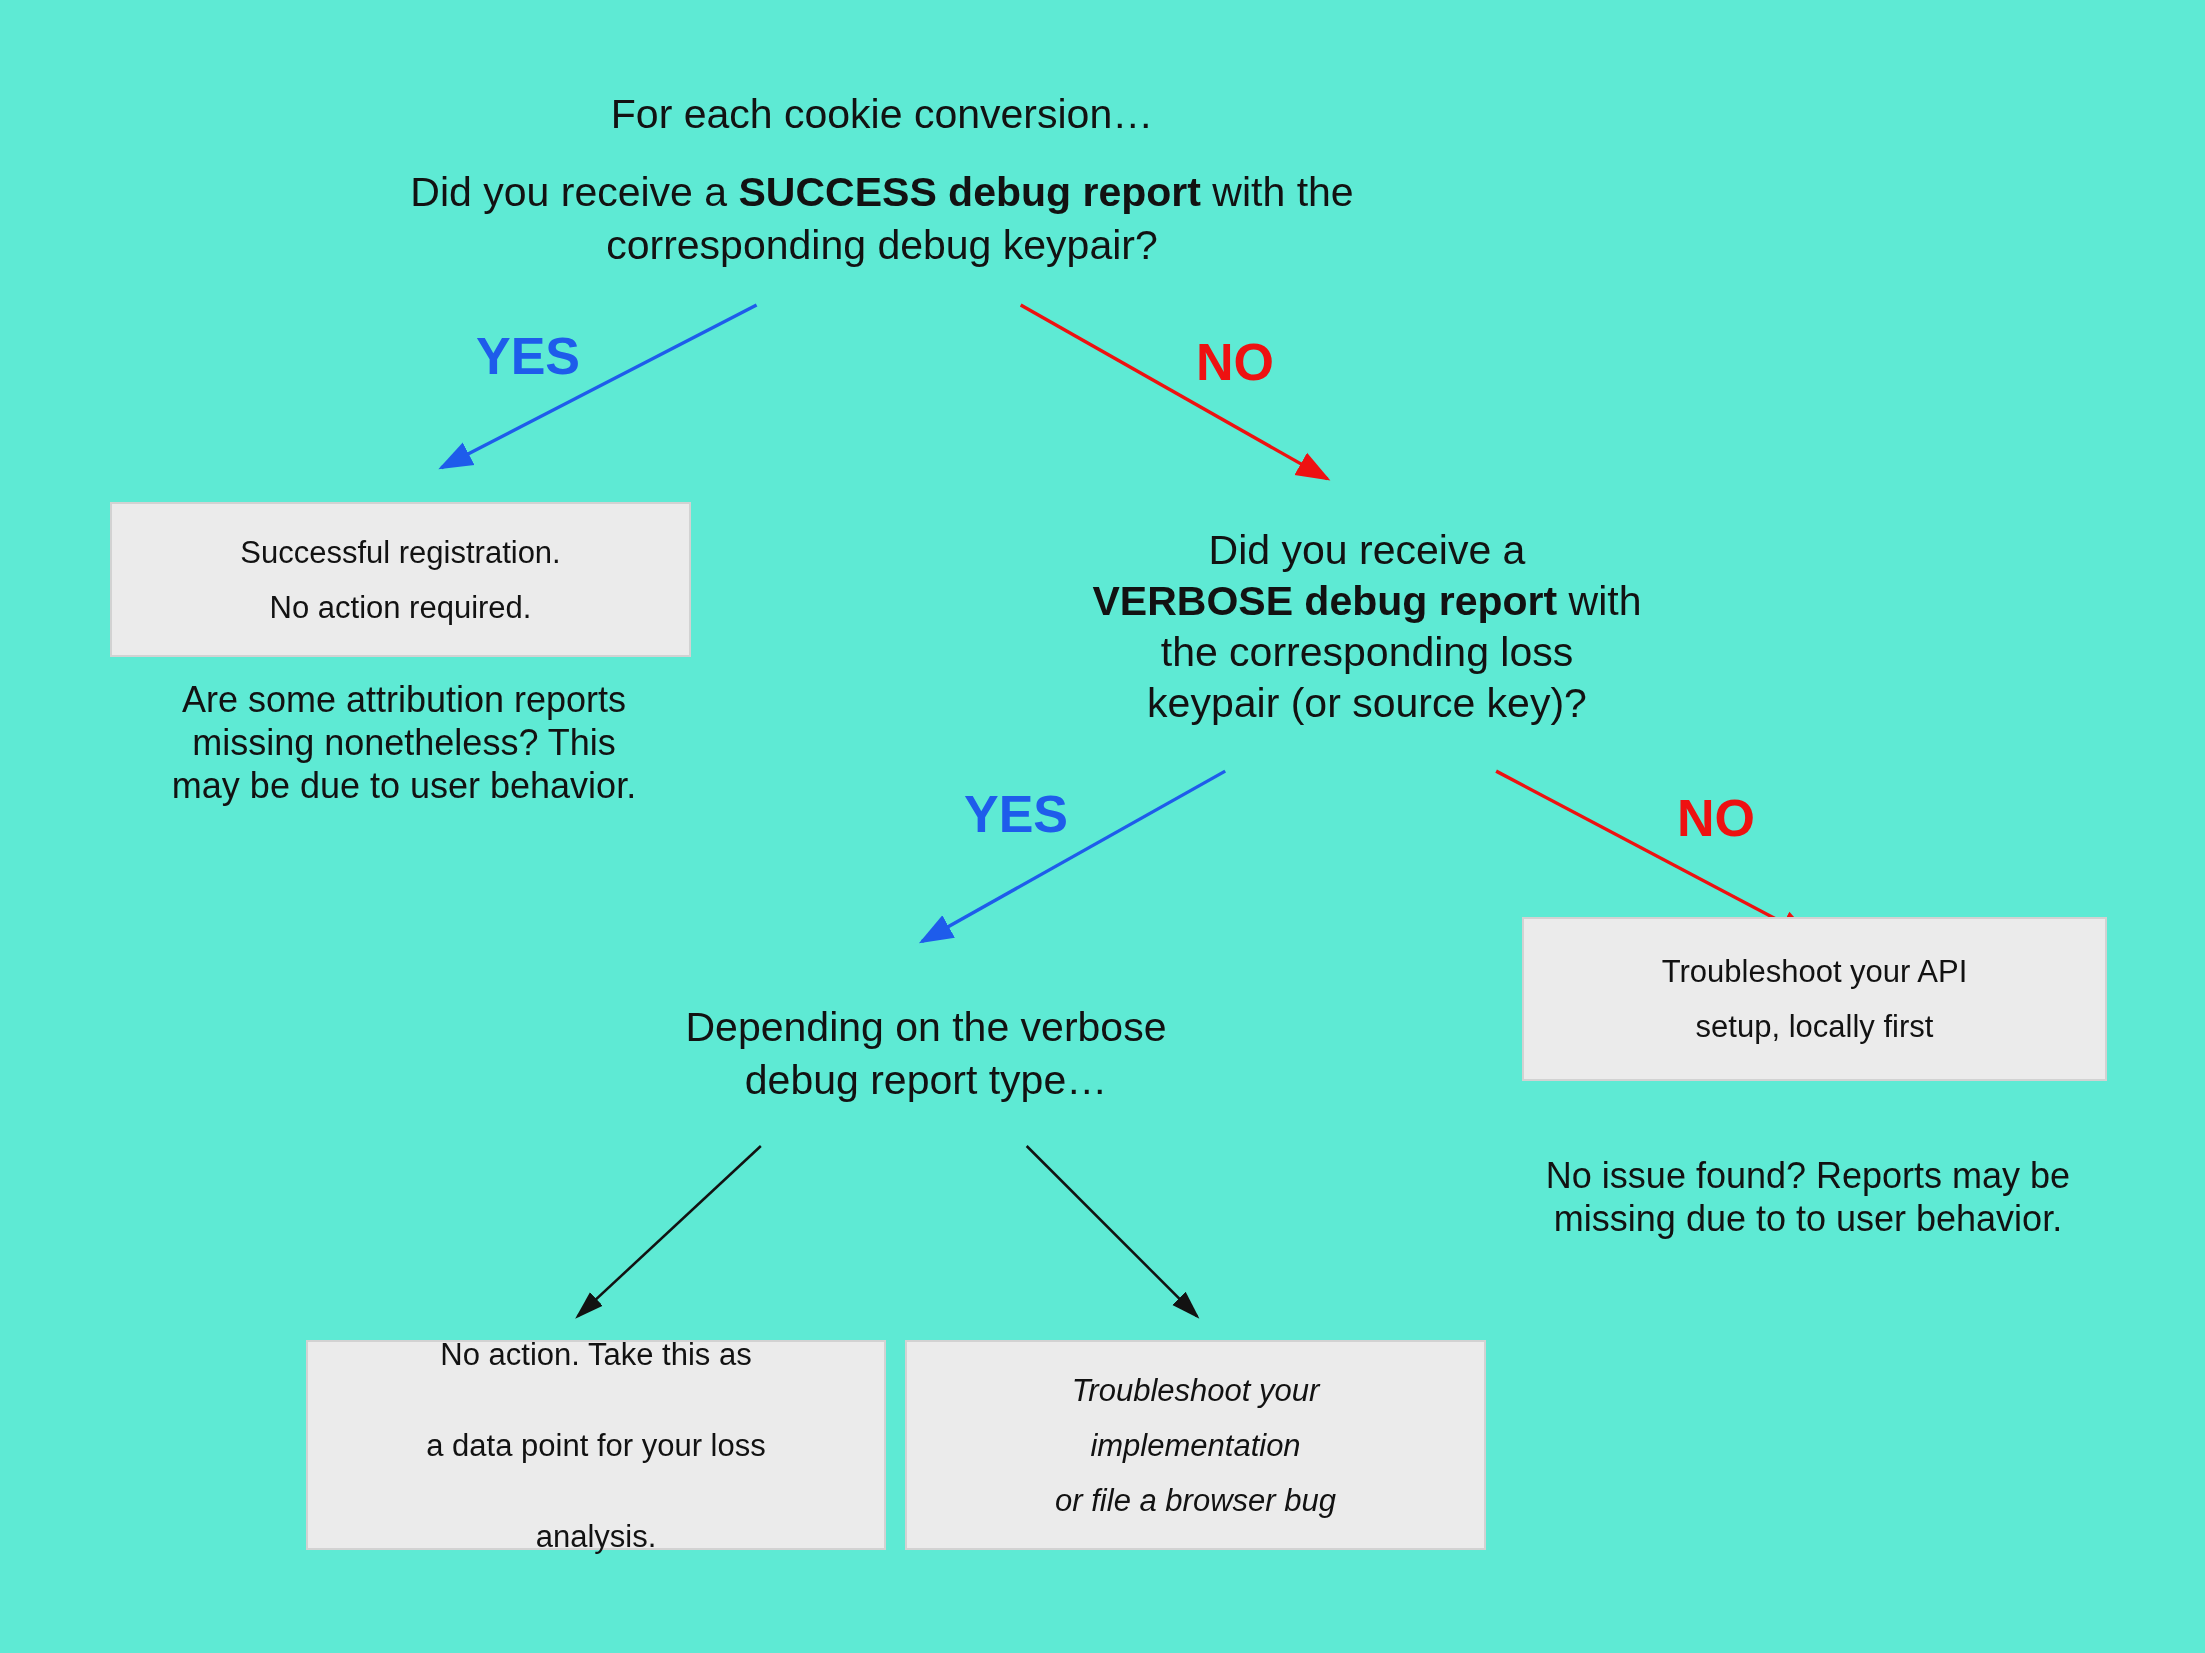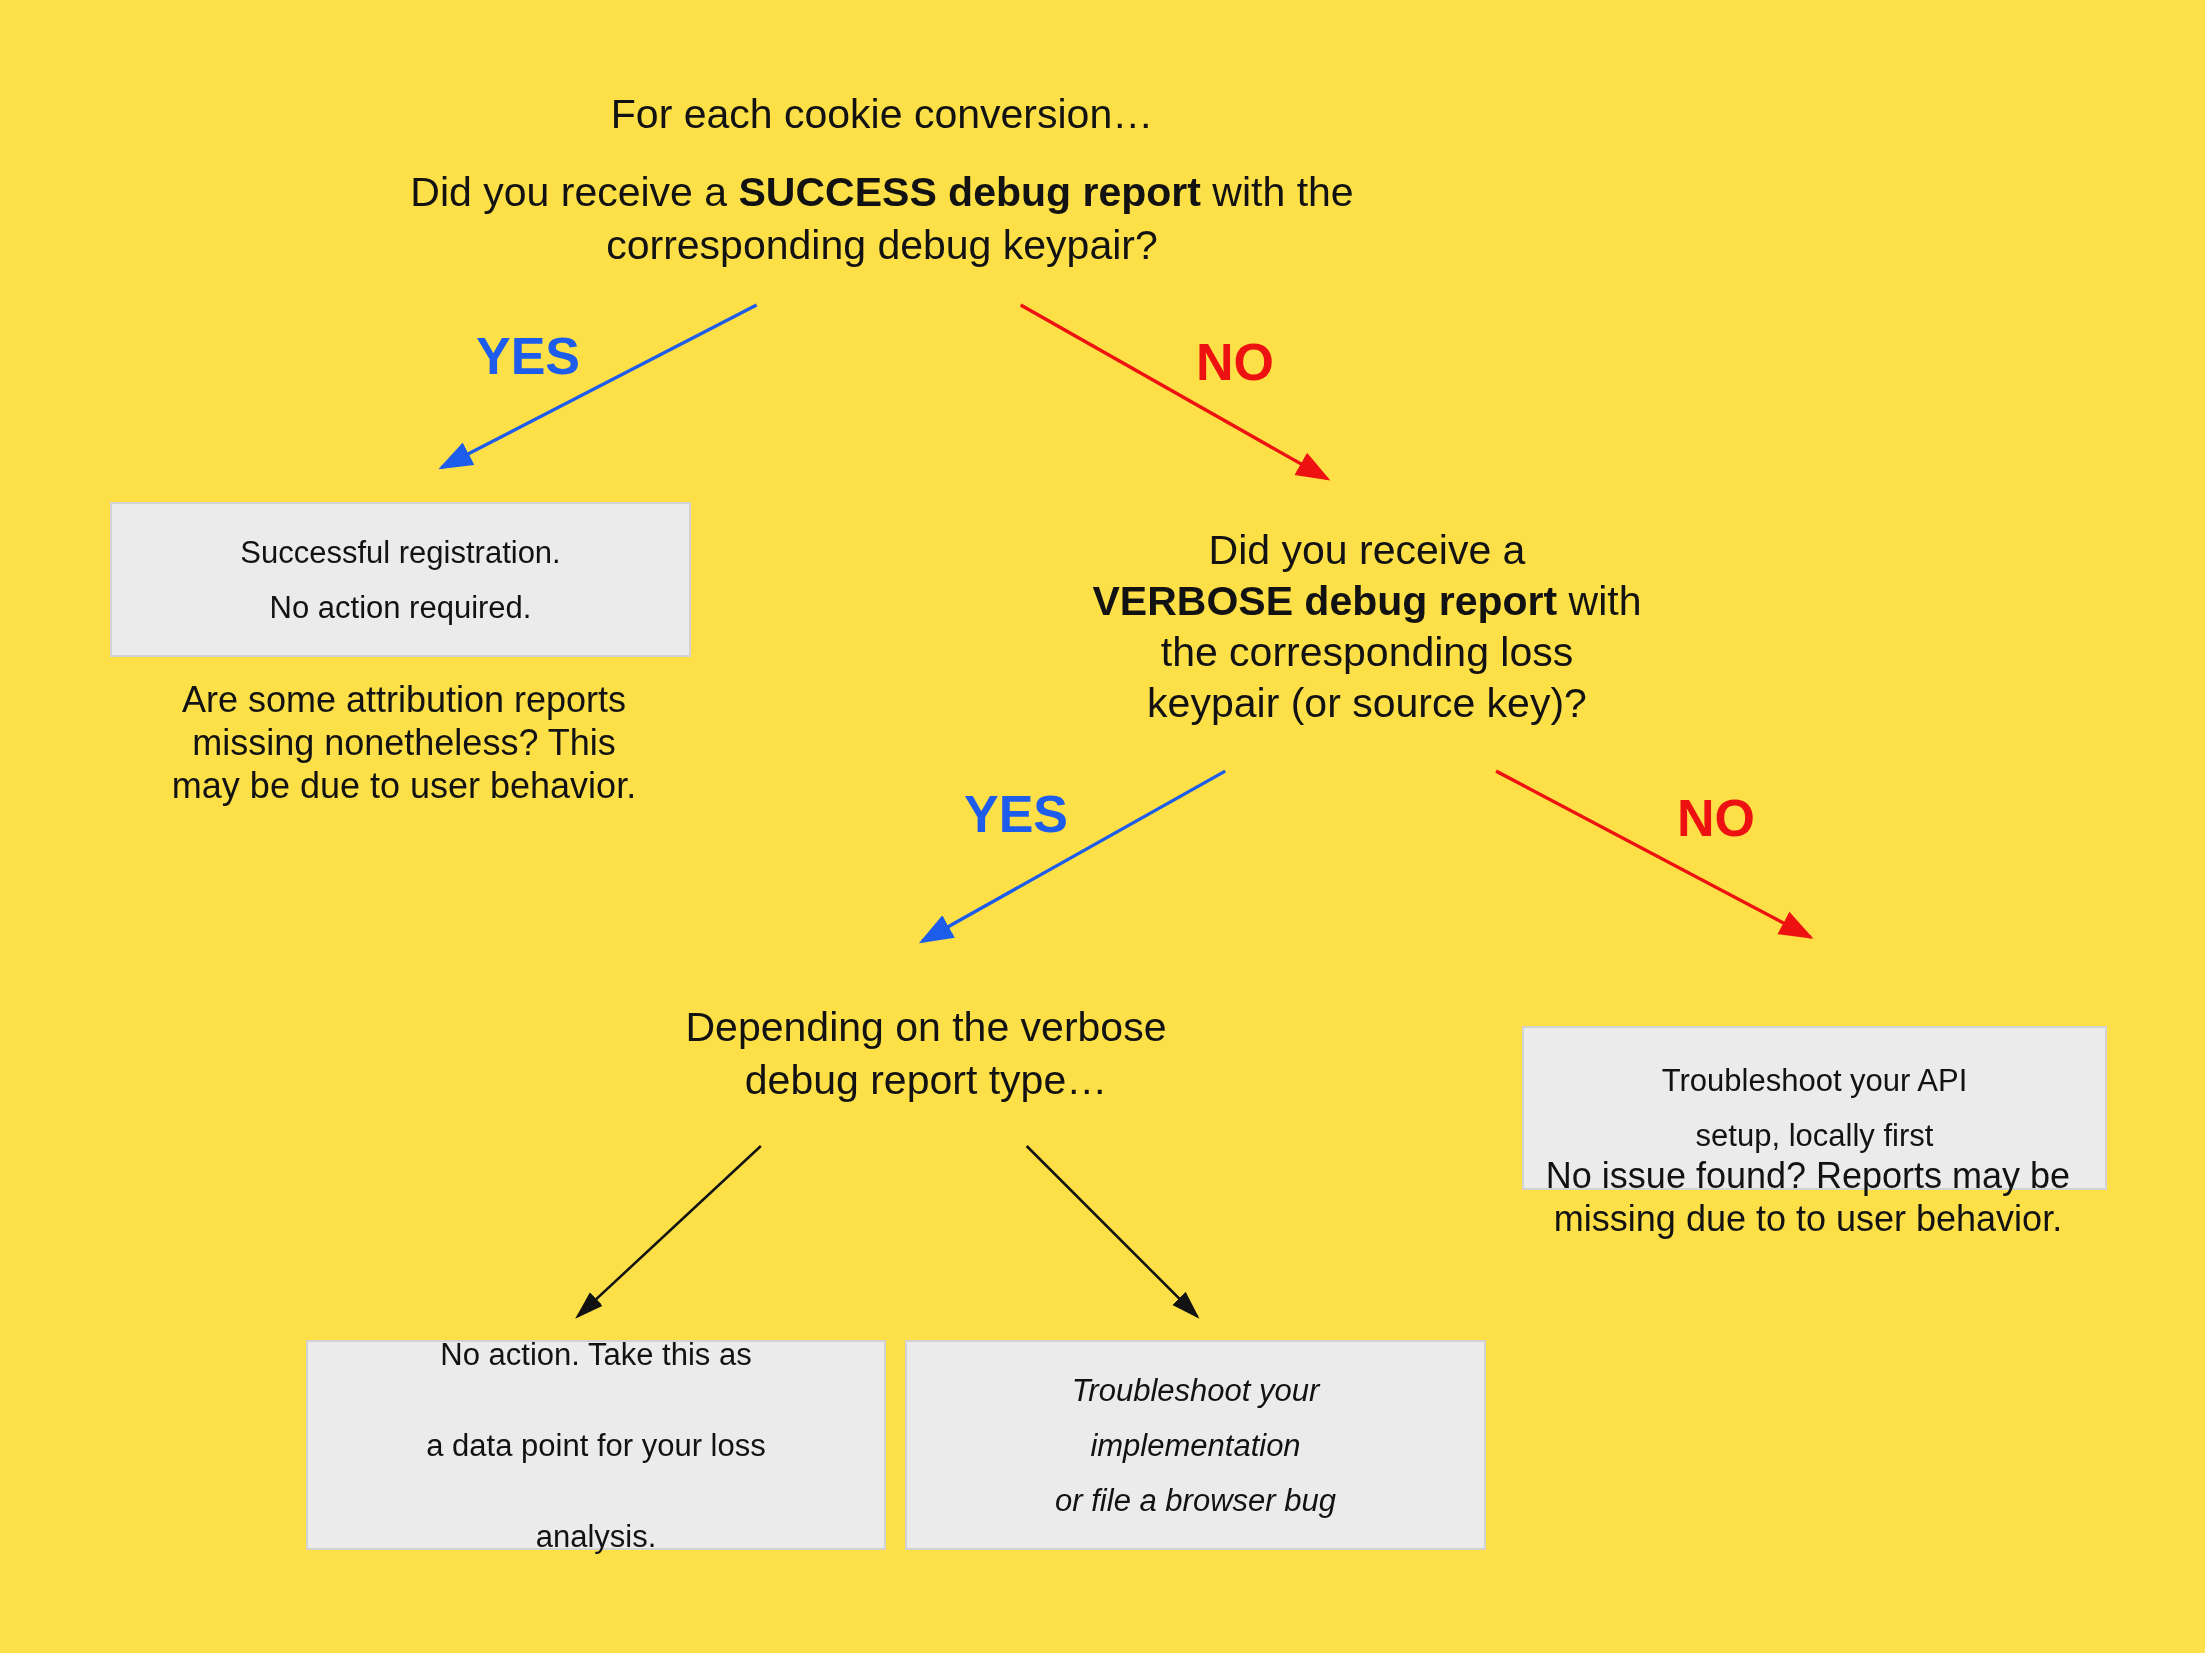--- a/index.html
+++ b/index.html
@@ -1,21 +1,21 @@
 <!DOCTYPE html>
 <html style="font-size:13.6px"><head>
 <meta charset="utf-8">
 <title>Cookie conversion debug flowchart</title>
 <style>
   html, body { margin: 0; padding: 0; background: #ffffff; }
   .canvas {
     position: relative;
     width: 2205px;
     height: 1653px;
-    background: #fde047;
+    background: #5eead4;
     font-family: "Liberation Sans", sans-serif;
     color: #121212;
     overflow: hidden;
   }
   .txt {
     position: absolute;
     transform: translateX(-50%);
     text-align: center;
   }
   .line { white-space: nowrap; }
@@ -108,21 +108,21 @@
   </div>
 
   <div class="lbl yes" style="left:1016px; top:814px;">YES</div>
   <div class="lbl no" style="left:1716px; top:818px;">NO</div>
 
   <div class="txt main" style="left:926px; top:1001px;">
     <div class="line">Depending on the verbose</div>
     <div class="line">debug report type…</div>
   </div>
 
-  <div class="box" style="left:1522px; top:1026px; width:585px; height:164px;">
+  <div class="box" style="left:1522px; top:917px; width:585px; height:164px;">
     <div class="line">Troubleshoot your API</div>
     <div class="line">setup, locally first</div>
   </div>
 
   <div class="txt note" style="left:1808px; top:1154px;">
     <div class="line">No issue found? Reports may be</div>
     <div class="line">missing due to to user behavior.</div>
   </div>
 
   <div class="box" style="left:306px; top:1340px; width:580px; height:210px;gap:36px;">

